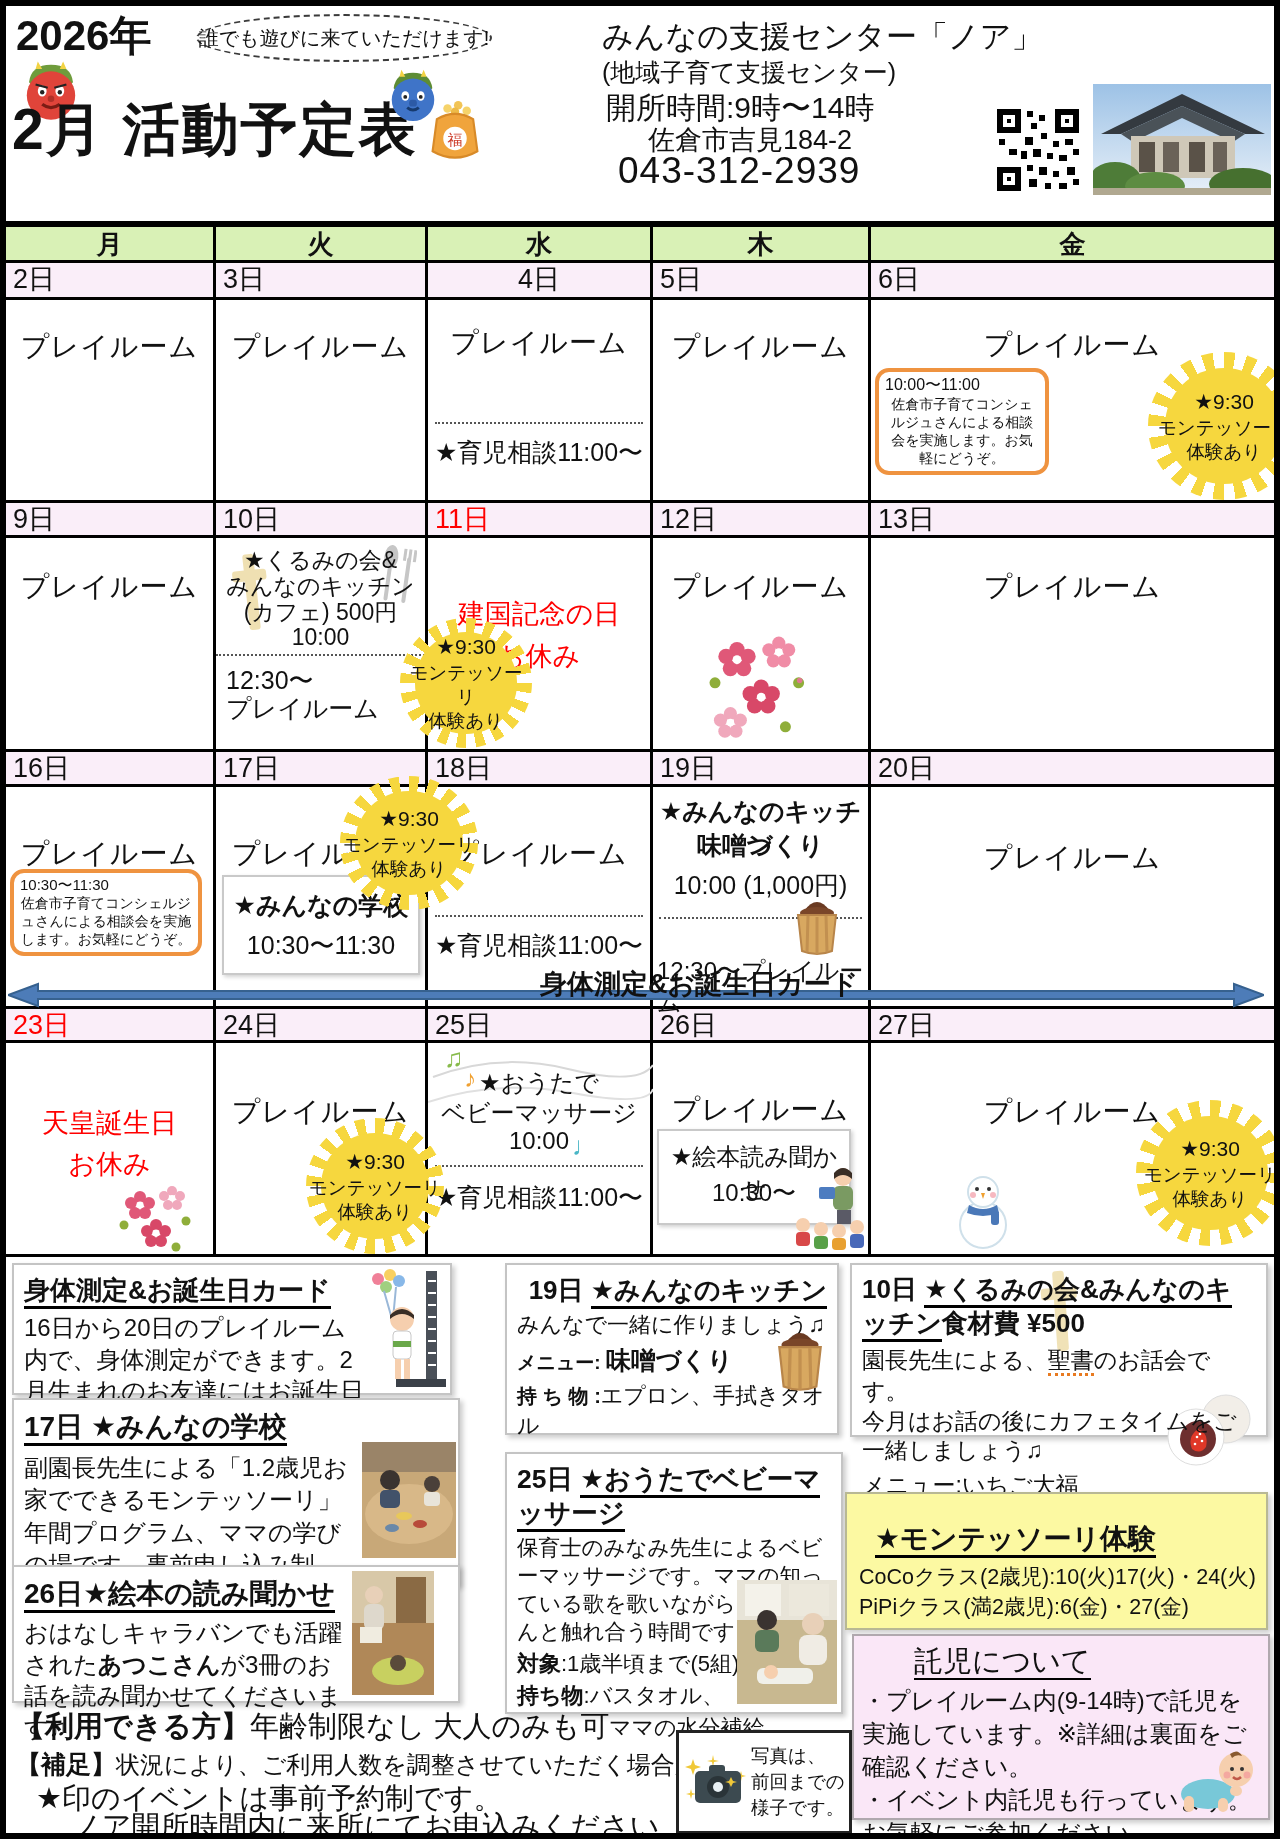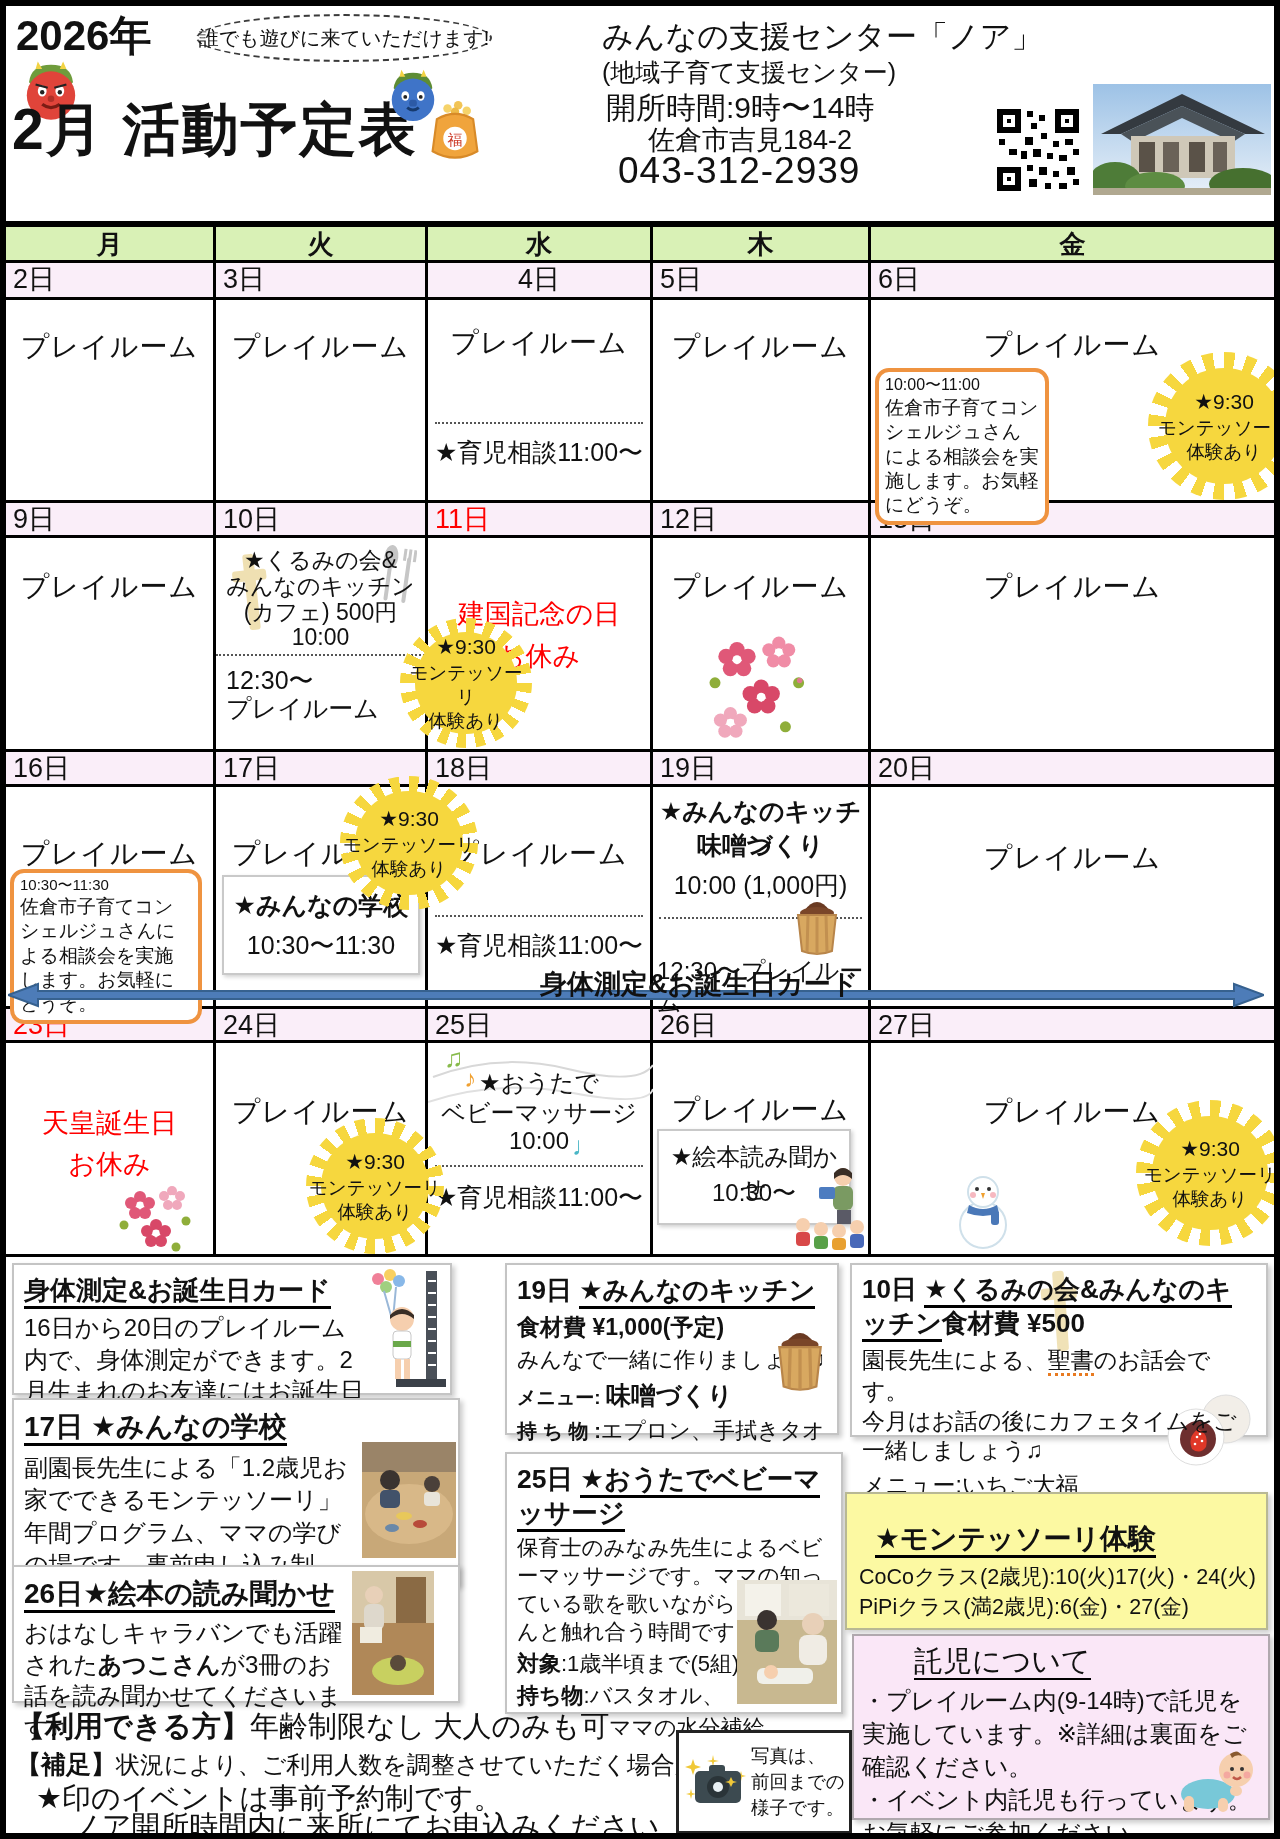--- a/index.html
+++ b/index.html
@@ -20,21 +20,21 @@
   .cw{position:relative;background:#fff;border-right:3px solid #000;border-bottom:3px solid #000;}
   .last{border-right:none !important;}
   .red{color:#ff0000;}
   .pr{position:absolute;left:0;right:0;text-align:center;font-size:28px;letter-spacing:1px;}
   .dotline{position:absolute;left:3%;width:94%;border-top:2px dotted #555;}
   .cons{position:absolute;left:0;right:0;text-align:center;font-size:25px;}
   .cc{position:absolute;left:0;right:0;text-align:center;}
   .obox{position:absolute;border:4px solid #ef9340;border-radius:14px;background:#fff;
         padding:3px 6px;z-index:8;box-sizing:border-box;}
   .obox .tm{font-size:16px;}
-  .obox .bd{font-size:19px;line-height:1.28;}
+  .obox .bd{font-size:14px;line-height:1.28;text-align:center;}
   .star{position:absolute;z-index:20;display:flex;flex-direction:column;align-items:center;
         justify-content:center;text-align:center;border-radius:50%;
         background:repeating-conic-gradient(#f6d73e 0deg 9deg,rgba(246,215,62,0) 9deg 18deg);}
   .star::before{content:"";position:absolute;inset:11%;background:#f6d73e;border-radius:50%;}
   .star div{position:relative;z-index:1;line-height:1.3;}
   .st1{font-size:21px;}.st2{font-size:18.5px;}
   .wbox{position:absolute;background:#fff;border:2px solid #c9c9c9;box-shadow:2px 2px 4px rgba(0,0,0,.18);box-sizing:border-box;}
   
   .nbox{position:absolute;background:#fff;border:2px solid #c4c4c4;box-shadow:3px 3px 5px rgba(0,0,0,.2);
         box-sizing:border-box;padding:8px 10px;z-index:2;}
@@ -519,22 +519,21 @@
     <div class="abs" style="left:16px;top:1707px;font-size:29px;">
       <span class="b">【利用できる方】</span><span>年齢制限なし 大人のみも可</span>
     </div>
     <div class="abs" style="left:16px;top:1748px;font-size:24px;">
       <span class="b" style="font-size:25px;">【補足】</span><span>状況により、ご利用人数を調整させていただく場合があります。</span>
     </div>
     <div class="abs" style="left:36px;top:1779px;font-size:29px;">★印のイベントは事前予約制です。</div>
     <div class="abs" style="left:72px;top:1807px;font-size:29px;">ノア開所時間内に来所にてお申込みください。</div>
 
     <div class="nbox" style="left:505px;top:1263px;width:334px;height:172px;">
-      <div style="font-size:26px;"><span class="b">19日 </span><span class="b und">★みんなのキッチン</span></div>
-      <div style="font-size:23px;margin-top:4px;"><span class="b">食材費</span><span class="b"> ¥1,000(予定)</span></div>
+      <div style="font-size:26px;text-align:right;"><span class="b">19日 </span><span class="b und">★みんなのキッチン</span></div>
       <div style="font-size:22px;margin-top:2px;">みんなで一緒に作りましょう♫</div>
       <div style="margin-top:4px;"><span class="b" style="font-size:19px;">メニュー: </span><span class="b" style="font-size:25px;">味噌づくり</span></div>
       <div style="margin-top:4px;font-size:22px;"><span class="b" style="font-size:20px;">持 ち 物 :</span><span>エプロン、手拭きタオル</span></div>
       <svg class="abs" style="right:2px;top:56px;" width="70" height="72" viewBox="0 0 62 66">
         <path d="M18 20 Q31 2 44 20 L40 24 L22 24 Z" fill="#6a3a22"></path>
         <ellipse cx="31" cy="22" rx="17" ry="6" fill="#7a4629"></ellipse>
         <path d="M12 24 L50 24 L46 60 Q31 66 16 60 Z" fill="#d8a860" stroke="#b8854a" stroke-width="2"></path>
         <path d="M22 25 L21 61 M31 26 L31 63 M40 25 L41 61" stroke="#c29050" stroke-width="3"></path>
       </svg>
     </div>

